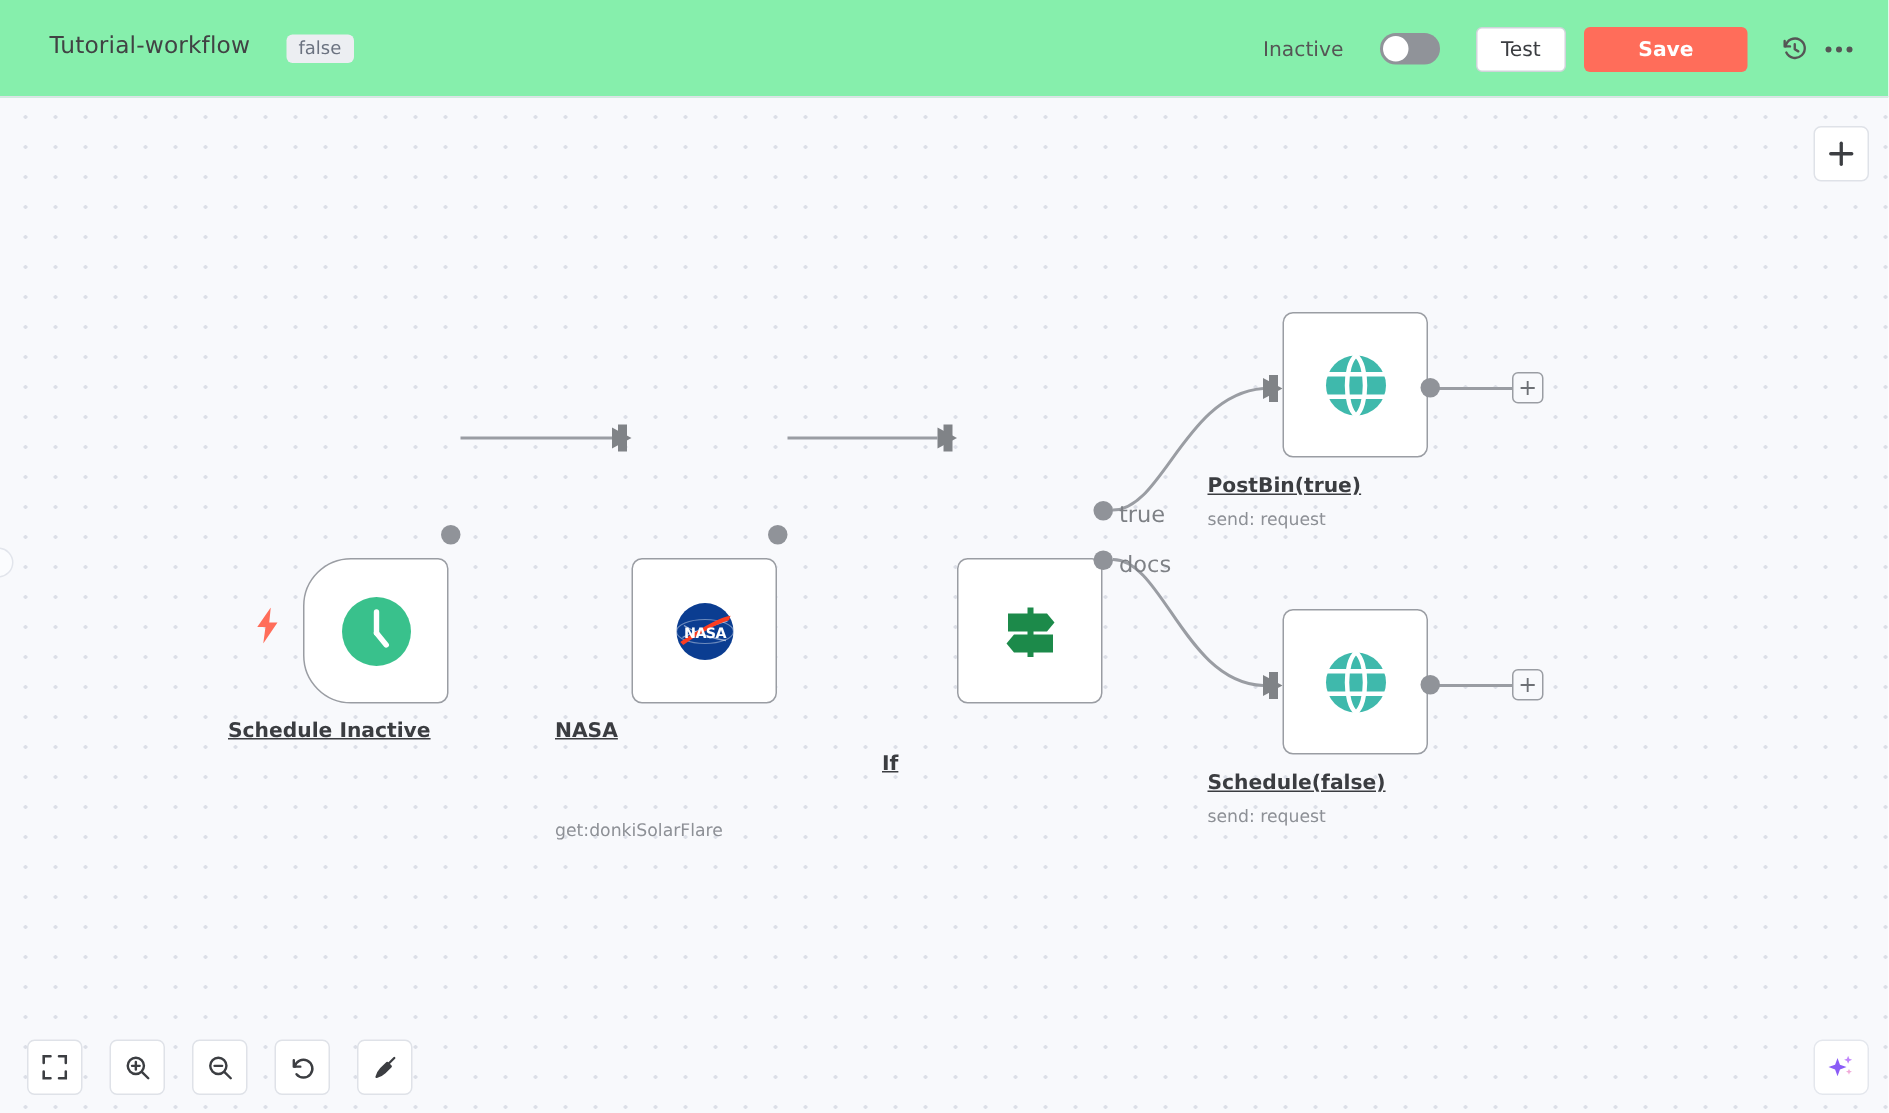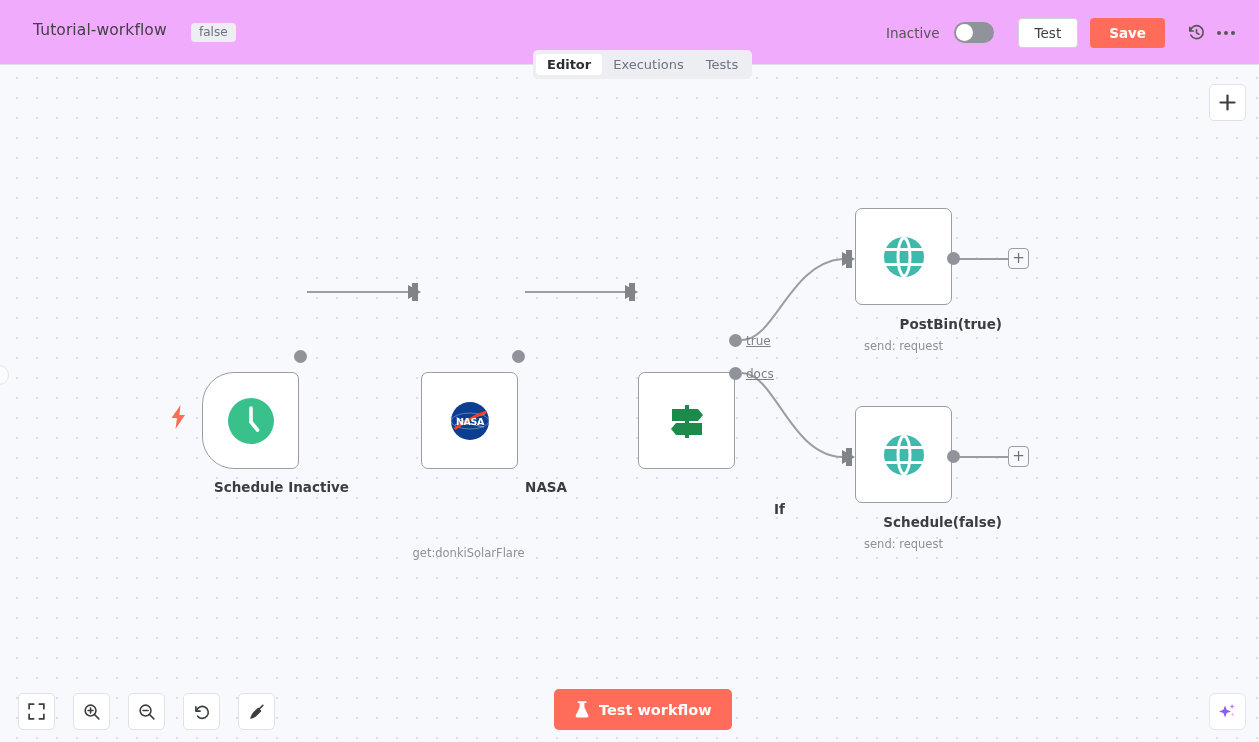--- a/index.html
+++ b/index.html
@@ -8,63 +8,63 @@
     font-family: "DejaVu Sans", "Liberation Sans", sans-serif;
     background: #ffffff;
     overflow: hidden;
   }
   #app { position: relative; width: 1259px; height: 742px; }
 
   
   .header {
     position: absolute; top: 0; left: 0;
     width: 1259px; height: 65px;
-    background: #f0abfc;
+    background: #86efac;
     border-bottom: 1px solid #dfe2e8;
     display: flex; align-items: center;
     z-index: 40;
   }
   .wf-title {
     position: absolute; left: 33px; top: 21px;
     font-size: 15.5px; color: #414244; font-weight: 400;
     letter-spacing: .1px;
   }
   .docs-tag {
     position: absolute; left: 191px; top: 23px;
     background: #eceef2; color: #6b7280;
     font-size: 12px; padding: 3px 8px 4px; border-radius: 4px;
     line-height: 1;
   }
   .hdr-right {
     position: absolute; right: 18px; top: 0; height: 65px;
     display: flex; align-items: center; gap: 0px;
   }
   .inactive-label {
-    font-size: 13.5px; color: #555; margin-right: 14px;
+    font-size: 13.5px; color: #555; margin-right: 24px;
   }
   .toggle {
     width: 40px; height: 21px; border-radius: 11px;
     background: #909399; position: relative; cursor: pointer;
     margin-right: 24px;
   }
   .toggle .knob {
     position: absolute; left: 2px; top: 2px;
     width: 17px; height: 17px; border-radius: 50%;
     background: #fff;
   }
   .btn-share {
     height: 30px; padding: 0 16px;
     border: 1px solid #d0d3da; border-radius: 4px;
     background: #fff; color: #3b3d41;
     font-size: 13.5px; font-family: inherit;
     cursor: pointer; margin-right: 12px;
     display: flex; align-items: center;
   }
   .btn-save {
-    height: 30px; padding: 0 19px;
+    height: 30px; padding: 0 36px;
     border: none; border-radius: 4px;
     background: #ff6d5a; color: #fff;
     font-size: 13.5px; font-family: inherit; font-weight: 600;
     cursor: pointer; margin-right: 16px;
     display: flex; align-items: center;
   }
   .icon-btn {
     width: 30px; height: 30px;
     display: flex; align-items: center; justify-content: center;
     cursor: pointer; color: #555; background: none; border: none;
@@ -115,39 +115,38 @@
     border-radius: 7px;
     display: flex; align-items: center; justify-content: center;
     cursor: pointer;
     z-index: 10;
   }
   .node.trigger {
     border-radius: 32px 7px 7px 32px;
   }
   .node-label {
     position: absolute;
-    text-align: right;
+    text-align: left;
     font-size: 13.5px; font-weight: 700; color: #3b3d41;
     z-index: 10;
     white-space: nowrap;
+    text-decoration: underline;
   }
   .node-sublabel {
     position: absolute;
-    text-align: center;
     font-size: 11.5px; color: #8d9096; font-weight: 400;
     z-index: 10; white-space: nowrap;
   }
   .port-dot {
     position: absolute; width: 13px; height: 13px;
     border-radius: 50%; background: #909399; z-index: 12;
   }
   .port-label {
-    position: absolute; font-size: 12px; color: #7d8085; z-index: 12;
+    position: absolute; font-size: 15px; color: #7d8085; z-index: 12;
     white-space: nowrap;
-    text-decoration: underline;
   }
   .plus-box {
     position: absolute; width: 21px; height: 21px;
     border: 1.4px solid #9a9da3; border-radius: 4px;
     background: #f8f9fc;
     display: flex; align-items: center; justify-content: center;
     color: #6d7075; font-size: 15px; line-height: 1;
     cursor: pointer; z-index: 13;
   }
   .bolt { position: absolute; z-index: 12; }
@@ -213,25 +212,20 @@
       <div class="icon-btn">
         <span class="dots">
             <i></i>
             <i></i>
             <i></i>
           </span>
       </div>
     </div>
   </div>
 
-  <div class="tabs">
-    <div class="tab active">Editor</div>
-    <div class="tab">Executions</div>
-    <div class="tab">Tests</div>
-  </div>
 
   <div class="canvas">
 
     <div class="edge-handle"></div>
 
     <svg class="svg-layer">
 
       <line x1="307" y1="227" x2="408" y2="227" stroke="#9a9da3" stroke-width="2"></line>
       <polygon points="408,220 421,227 408,234" fill="#808387"></polygon>
       <rect x="412" y="218" width="6" height="18" fill="#808387"></rect>
@@ -360,27 +354,20 @@
         </svg>
       </div>
       <div class="tool-btn">
         <svg width="18" height="18" viewBox="0 0 20 20" fill="none" stroke="#3c3e42" stroke-width="1.7" stroke-linecap="round" stroke-linejoin="round">
           <path d="M16.5 2.6 L10.4 8.7"></path>
           <path d="M11.3 6.2 L13.9 8.8 L9.4 13.3 C8 14.7 5.4 16 3.4 16.6 C4 14.6 5.3 12 6.7 10.6 Z" fill="#3c3e42" stroke="#3c3e42"></path>
         </svg>
       </div>
     </div>
 
-    <button class="test-btn">
-      <svg width="16" height="18" viewBox="0 0 16 18" fill="none" stroke="#ffffff" stroke-width="1.6" stroke-linecap="round" stroke-linejoin="round">
-        <path d="M5.6 1.2 V6.4 L1.8 14.2 A1.6 1.6 0 0 0 3.2 16.6 H12.8 A1.6 1.6 0 0 0 14.2 14.2 L10.4 6.4 V1.2 Z" fill="#ffffff" stroke="none"></path>
-        <line x1="4.4" y1="1.2" x2="11.6" y2="1.2" stroke="#ffffff" stroke-width="1.8"></line>
-      </svg>
-      <span>Test workflow</span>
-    </button>
 
     <div class="ai-btn">
       <svg width="21" height="21" viewBox="0 0 22 22">
         <path d="M8.4 4.6 L10.1 9.2 L14.7 10.9 L10.1 12.6 L8.4 17.2 L6.7 12.6 L2.1 10.9 L6.7 9.2 Z" fill="#8b5cf6"></path>
         <path d="M15.8 3.0 L16.6 5.0 L18.6 5.8 L16.6 6.6 L15.8 8.6 L15.0 6.6 L13.0 5.8 L15.0 5.0 Z" fill="#c084fc"></path>
         <path d="M16.4 12.0 L17.0 13.5 L18.5 14.1 L17.0 14.7 L16.4 16.2 L15.8 14.7 L14.3 14.1 L15.8 13.5 Z" fill="#f0a8d8"></path>
       </svg>
     </div>
 
   </div>

